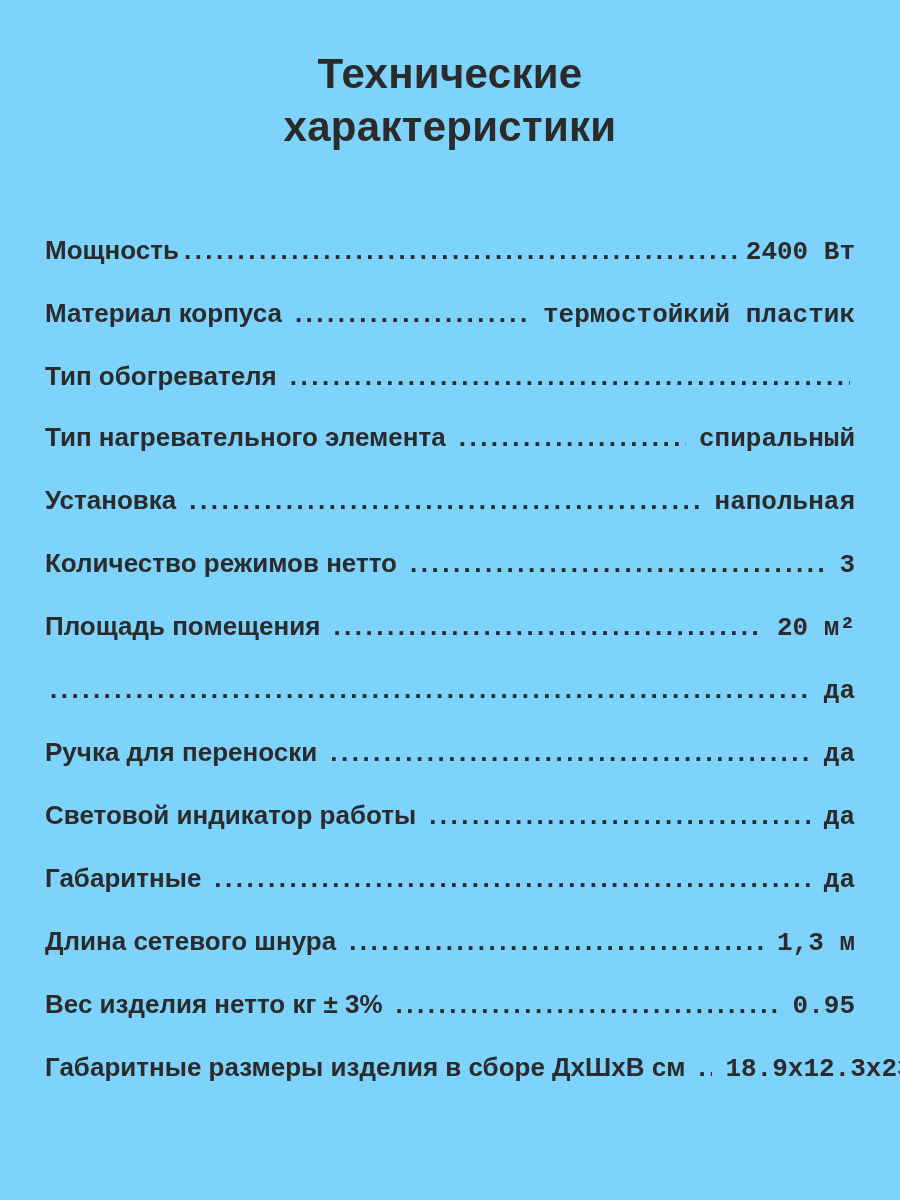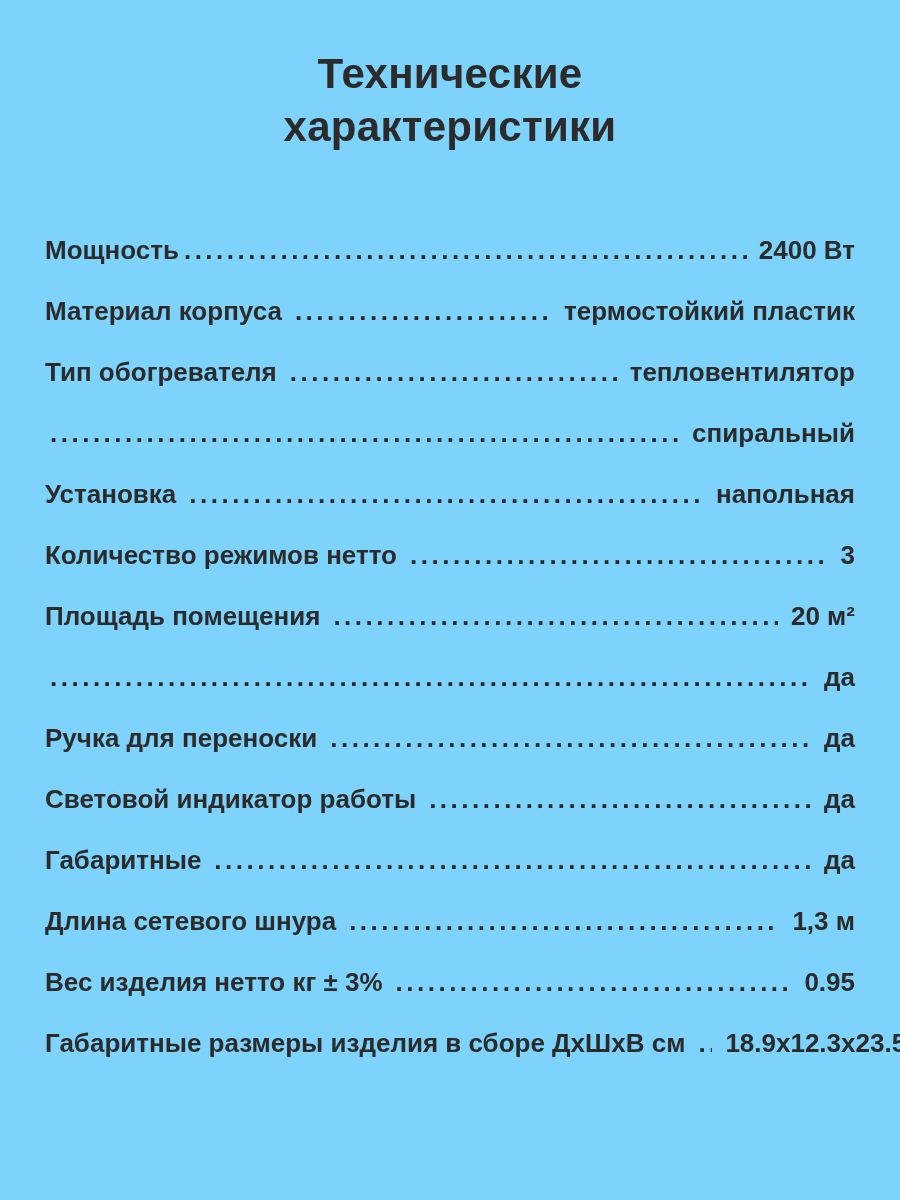--- a/index.html
+++ b/index.html
@@ -56,20 +56,21 @@
   .dot-leader::after {
     content: "...................................................................................................................................";
     letter-spacing: 3.5px;
     font-weight: 700;
     color: #2b2b2b;
   }
   .spec-value {
     flex: 0 0 auto;
     white-space: nowrap;
     text-align: left;
+    font-family: Liberation Mono, monospace;
   }
 </style>
 </head>
 <body>
 
 <div class="page">
   <h1 class="title">
     <span class="title-line">Технические</span>
     <span class="title-line">характеристики</span>
   </h1>
@@ -82,24 +83,24 @@
 
   <div class="spec-row">
     <span class="spec-label">Материал корпуса</span>
     <span class="dot-leader" aria-hidden="true"></span>
     <span class="spec-value">термостойкий пластик</span>
   </div>
 
   <div class="spec-row">
     <span class="spec-label">Тип обогревателя</span>
     <span class="dot-leader" aria-hidden="true"></span>
-    <span class="spec-value">тепловентилятор</span>
   </div>
 
   <div class="spec-row">
+    <span class="spec-label">Тип нагревательного элемента</span>
     <span class="dot-leader" aria-hidden="true"></span>
     <span class="spec-value">спиральный</span>
   </div>
 
   <div class="spec-row">
     <span class="spec-label">Установка</span>
     <span class="dot-leader" aria-hidden="true"></span>
     <span class="spec-value">напольная</span>
   </div>
 

